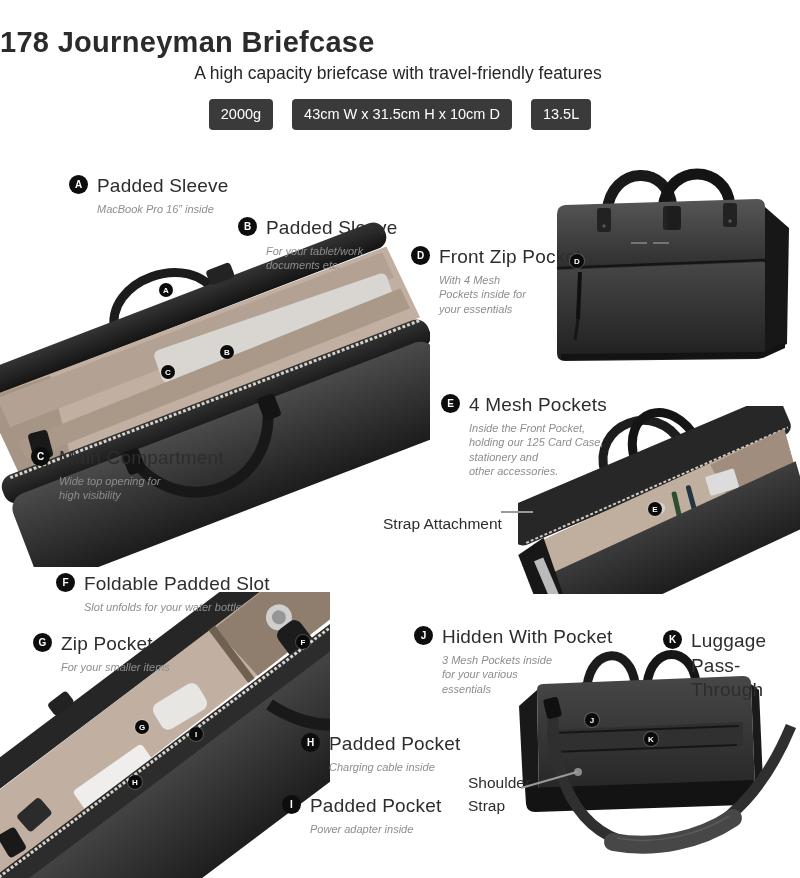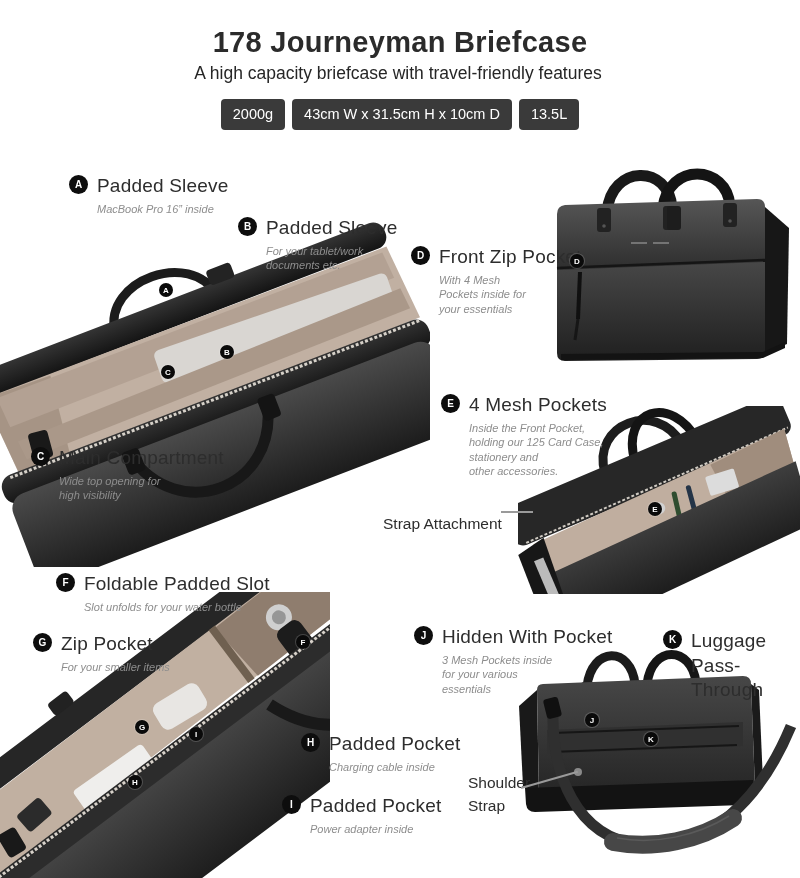--- a/index.html
+++ b/index.html
@@ -1,23 +1,23 @@
 <!DOCTYPE html>
 <html><head>
 <meta charset="utf-8">
 <style>
   html,body{margin:0;padding:0;background:#fff;}
   .canvas{position:relative;width:800px;height:878px;background:#ffffff;overflow:hidden;
           font-family:"Liberation Sans",sans-serif;color:#2d2d2d;}
   
-  .page-title{position:absolute;top:26px;left:0;right:0;text-align:center;
+  .page-title{position:absolute;top:26px;left:0;right:0;
               font-size:29px;font-weight:700;color:#2b2b2b;letter-spacing:.3px;}
   .page-subtitle{position:absolute;top:63px;left:0;right:4px;text-align:center;
                  font-size:17.5px;color:#262626;}
-  .badge-row{position:absolute;top:99px;left:0;right:0;display:flex;justify-content:center;gap:7px;}
+  .badge-row{position:absolute;top:99px;left:0;right:0;display:flex;justify-content:center;gap:19px;}
   .spec-badge{background:#3a3a3a;color:#fff;font-size:14.5px;line-height:1;
               padding:8px 12px;border-radius:4px;}
   
   .callout{position:absolute;display:flex;gap:9px;align-items:flex-start;}
   .marker{width:19px;height:19px;border-radius:50%;background:#0d0d0d;color:#fff;
           font-size:10px;font-weight:700;display:flex;align-items:center;justify-content:center;
           flex:0 0 19px;margin-top:1px;}
   .co-title{font-size:19px;color:#2d2d2d;line-height:1.3;white-space:pre-line;letter-spacing:.2px;}
   .co-desc{font-size:11px;font-style:italic;color:#8d8d8d;line-height:1.32;margin-top:3px;white-space:pre-line;}
   .co-desc:empty{display:none;}

